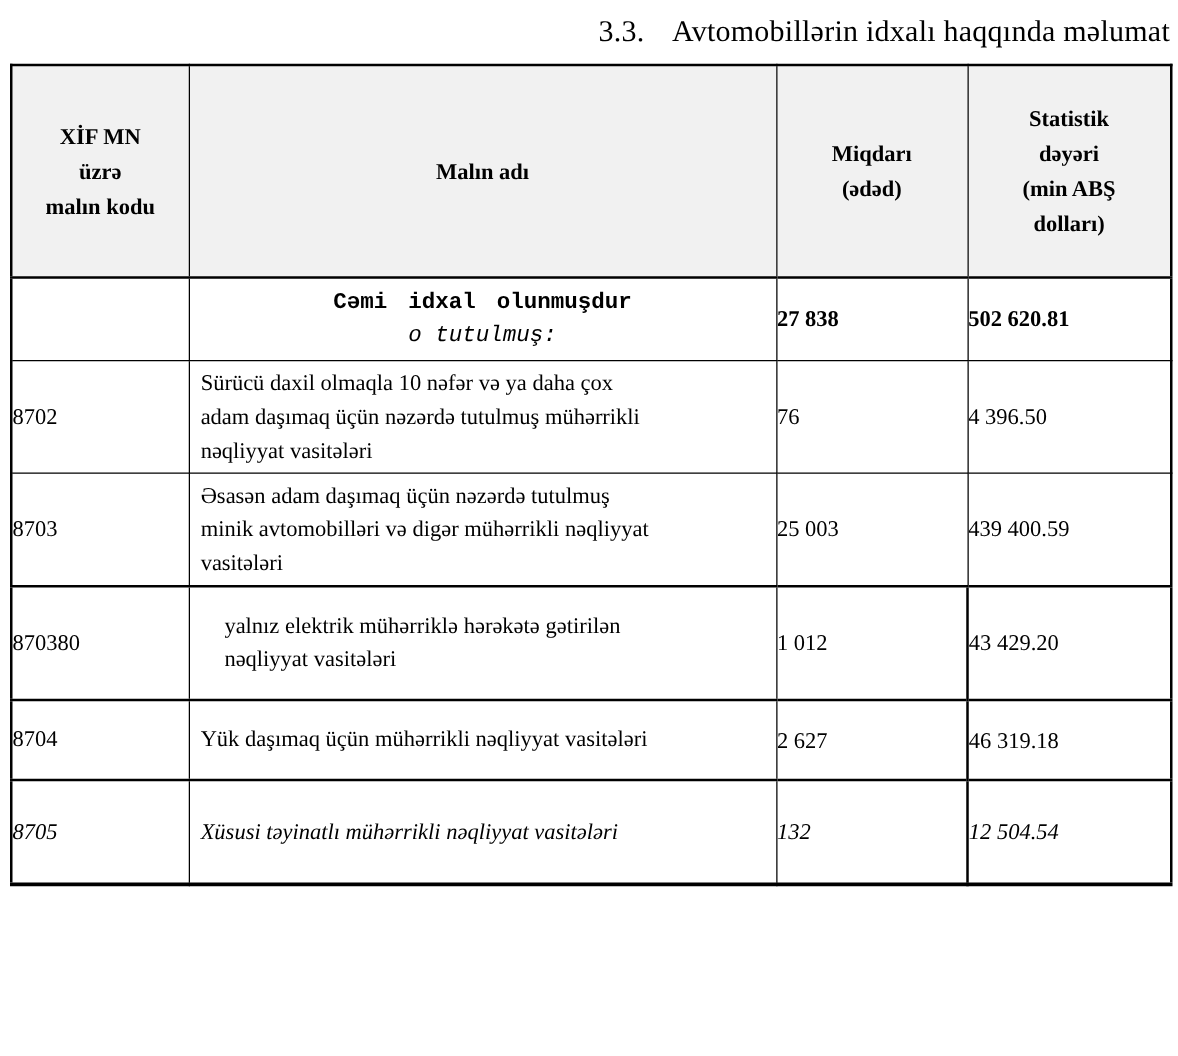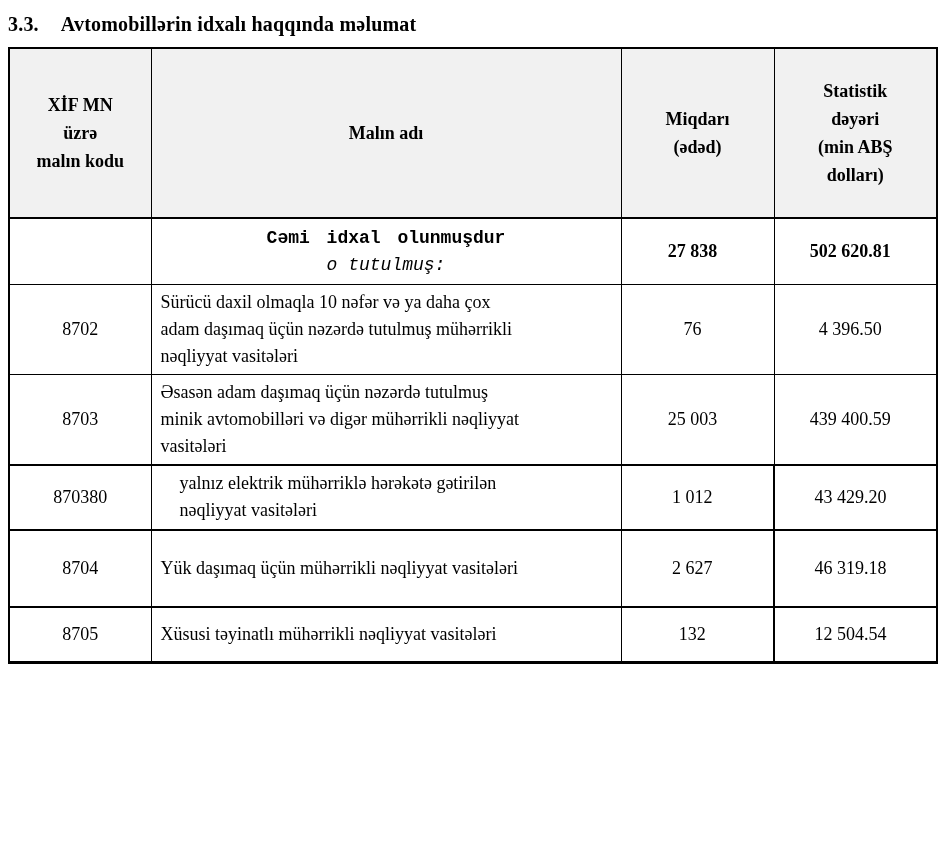--- a/index.html
+++ b/index.html
@@ -10,23 +10,23 @@
     font-family: "Liberation Serif", "DejaVu Serif", serif;
   }
   .page {
     width: 942px;
     height: 845px;
     padding: 13px 6px 0 8px;
     background: #ffffff;
   }
   .title {
     width: 928px;
-    text-align: left;
-    font-weight: bold;
-    font-size: 20px;
+    text-align: right;
+    font-weight: normal;
+    font-size: 24px;
     margin: 0 0 11px 0;
     letter-spacing: 0.2px;
   }
   .title .title-number { margin-right: 22px; }
 
   table.import-table {
     border-collapse: collapse;
     table-layout: fixed;
     width: 928px;
     border: 2px solid #000;
@@ -49,37 +49,37 @@
   }
   .prewrap { white-space: pre-line; }
 
   
   tr.hdr      { height: 170px; }
   tr.r-total  { height: 66px; }
   tr.r-8702   { height: 89px; }
   tr.r-8703   { height: 85px; }
   tr.r-ondan  { height: 33px; }
   tr.r-8703xx { height: 107px; }
-  tr.r-870380 { height: 65px; }
-  tr.r-8704   { height: 77px; }
-  tr.r-8705   { height: 56px; }
+  tr.r-870380 { height: 91px; }
+  tr.r-8704   { height: 64px; }
+  tr.r-8705   { height: 84px; font-style: italic; }
 
   td.code {
-    text-align: center;
+    text-align: left;
     line-height: 27px;
   }
   td.name {
     text-align: left;
     padding: 4px 10px 4px 9px;
     line-height: 27px;
   }
   td.name.indent { padding-left: 28px; }
   td.name.centered { text-align: center; padding-left: 2px; padding-right: 2px; font-family: Liberation Mono, monospace; }
   td.num {
-    text-align: center;
+    text-align: left;
     padding-right: 10px;
     line-height: 26px;
   }
   .bold { font-weight: bold; }
   .total-label { font-weight: bold; word-spacing: 6px; line-height: 28px; }
   .total-sublabel { font-style: italic; line-height: 26px; }
 
   
   tr.bt2 > td { border-top-width: 2px; }
   td.bl2 { border-left-width: 2px; }

